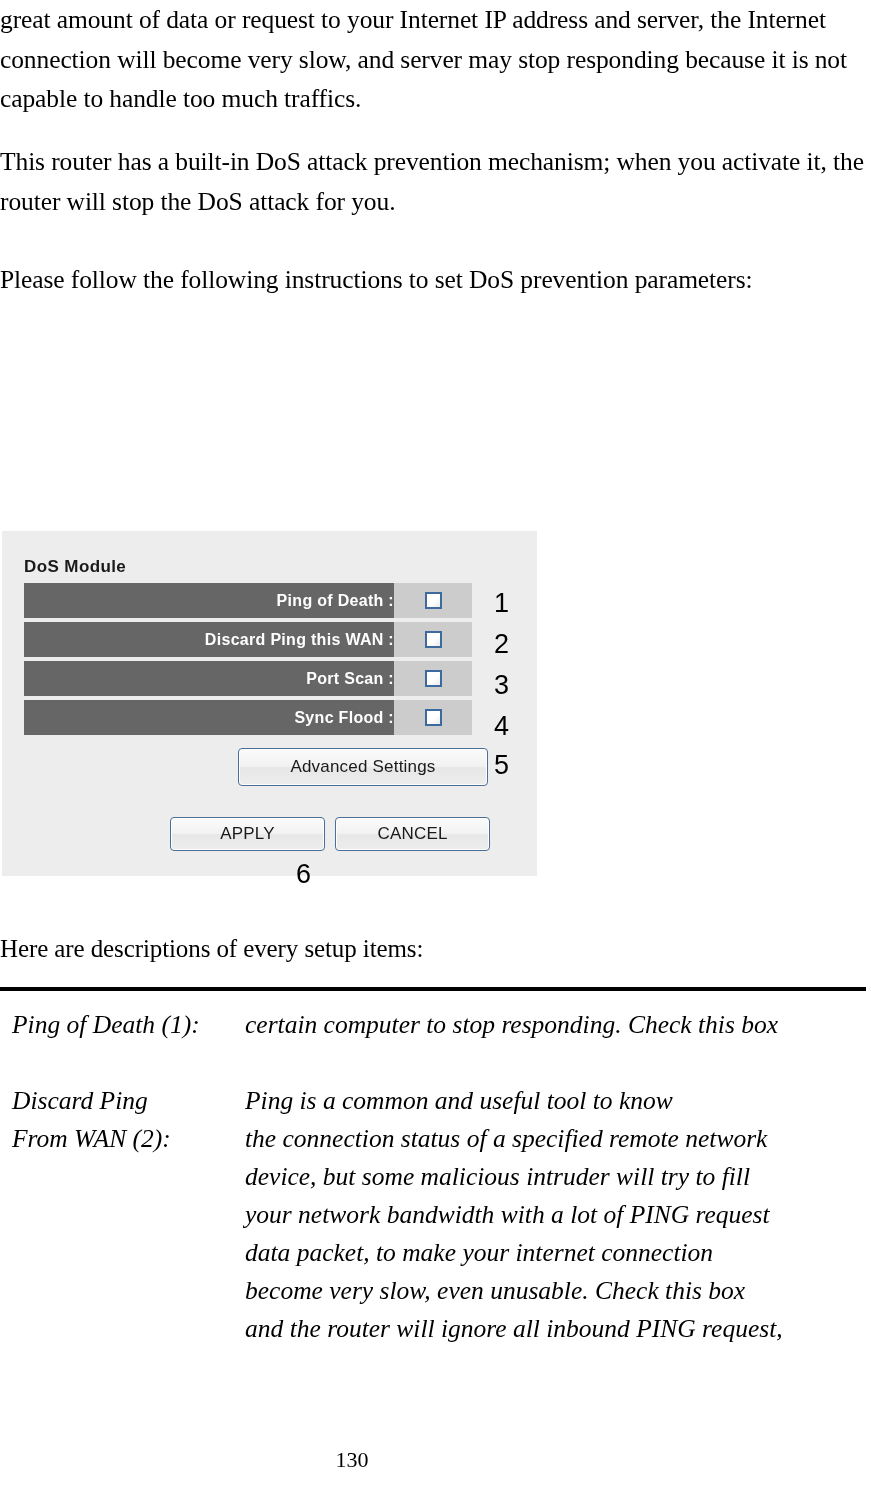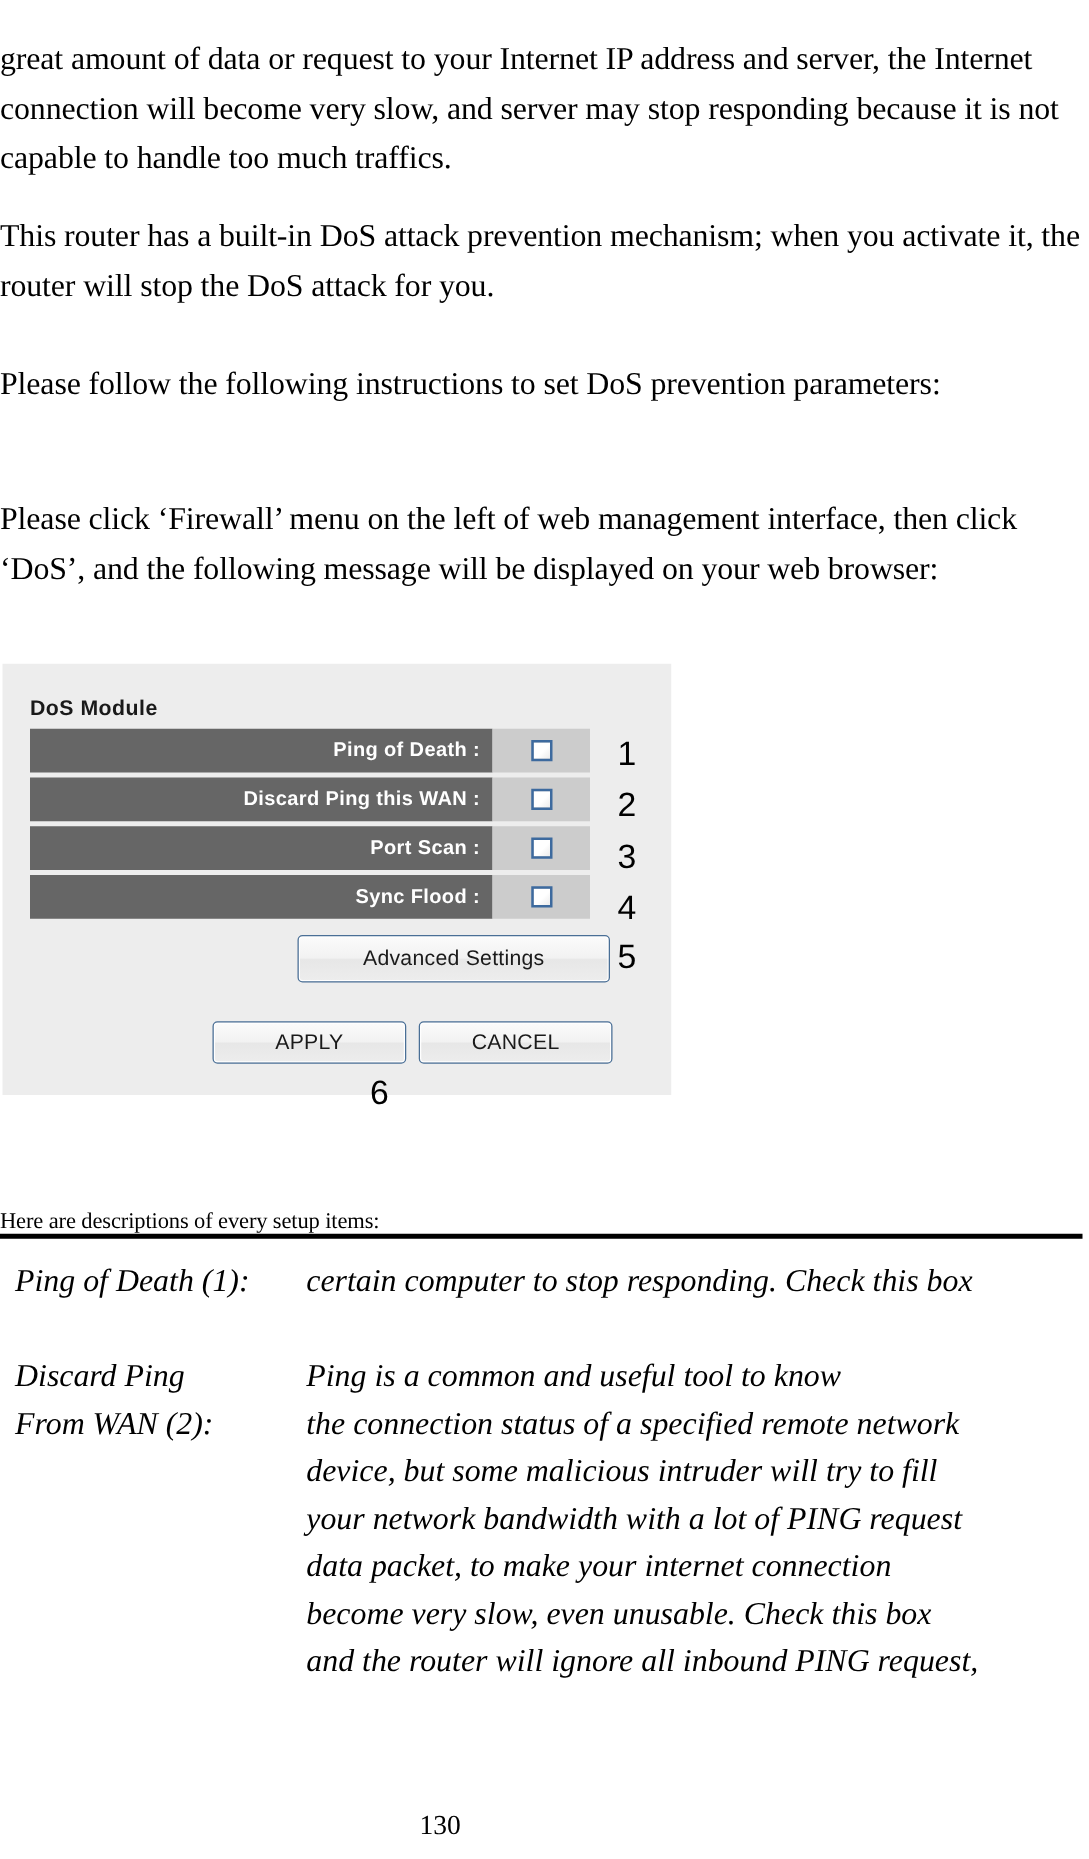--- a/index.html
+++ b/index.html
@@ -25,21 +25,20 @@
   
   .prose {
     position: absolute;
     left: 0px;
     width: 871px;
     font-size: 25.5px;
     line-height: 39.5px;
     font-family: "Liberation Serif", "DejaVu Serif", serif;
     color: #000;
     letter-spacing: -0.1px;
-    margin-top: 27px;
   }
   .prose p { margin: 0; }
 
   #para-intro { top: 0px; }
   #para-builtin { top: 142px; }
   #para-follow  { top: 260px; }
   #para-click   { top: 368px; }
 
   
   .shot {
@@ -78,21 +77,20 @@
   }
   .row-label {
     flex: 1 1 auto;
     background: #666666;
     color: #ffffff;
     font-size: 16px;
     font-weight: bold;
     display: flex;
     align-items: center;
     justify-content: flex-end;
-    padding-right: 10px;
     box-sizing: border-box;
     letter-spacing: 0.3px;
   }
   .row-value {
     flex: 0 0 78px;
     background: #cccccc;
     display: flex;
     align-items: center;
     justify-content: center;
   }
@@ -155,21 +153,21 @@
   #callout-3 { left: 494px; top: 672px; }
   #callout-4 { left: 494px; top: 713px; }
   #callout-5 { left: 494px; top: 752px; }
   #callout-6 { left: 296px; top: 861px; }
 
   
   #para-here {
     position: absolute;
     left: 0px;
     top: 932px;
-    font-size: 18px;
+    font-size: 25px;
     line-height: 34px;
   }
   #hrule {
     position: absolute;
     left: 0px;
     top: 987px;
     width: 866px;
     height: 4px;
     background: #000000;
   }
@@ -226,23 +224,20 @@
   </div>
 
   <div class="prose" id="para-builtin">
     <p>This router has a built-in DoS attack prevention mechanism; when you activate it, the router will stop the DoS attack for you.</p>
   </div>
 
   <div class="prose" id="para-follow">
     <p>Please follow the following instructions to set DoS prevention parameters:</p>
   </div>
 
-  <div class="prose" id="para-click">
-    <p>Please click ‘Firewall’ menu on the left of web management interface, then click ‘DoS’, and the following message will be displayed on your web browser:</p>
-  </div>
 
   <div class="shot">
 
     <div class="shot-title">DoS Module</div>
 
     <div class="rows">
 
       <div class="row">
         <div class="row-label">Ping of Death :</div>
         <div class="row-value">

